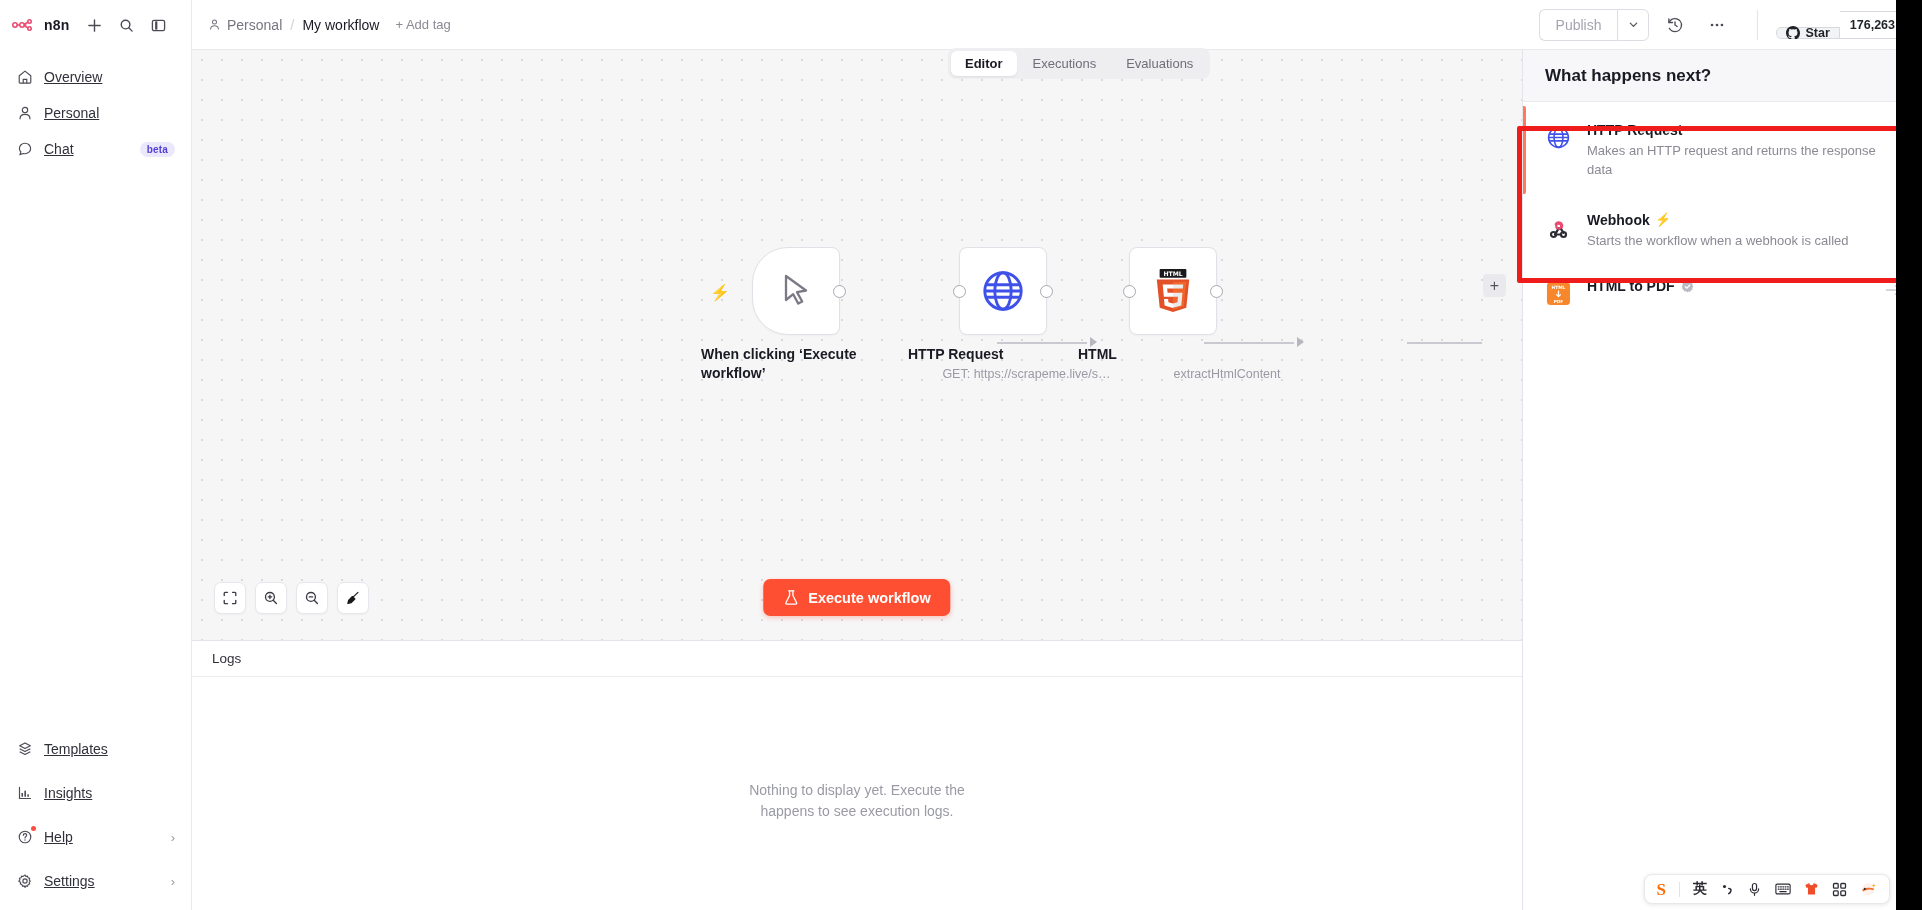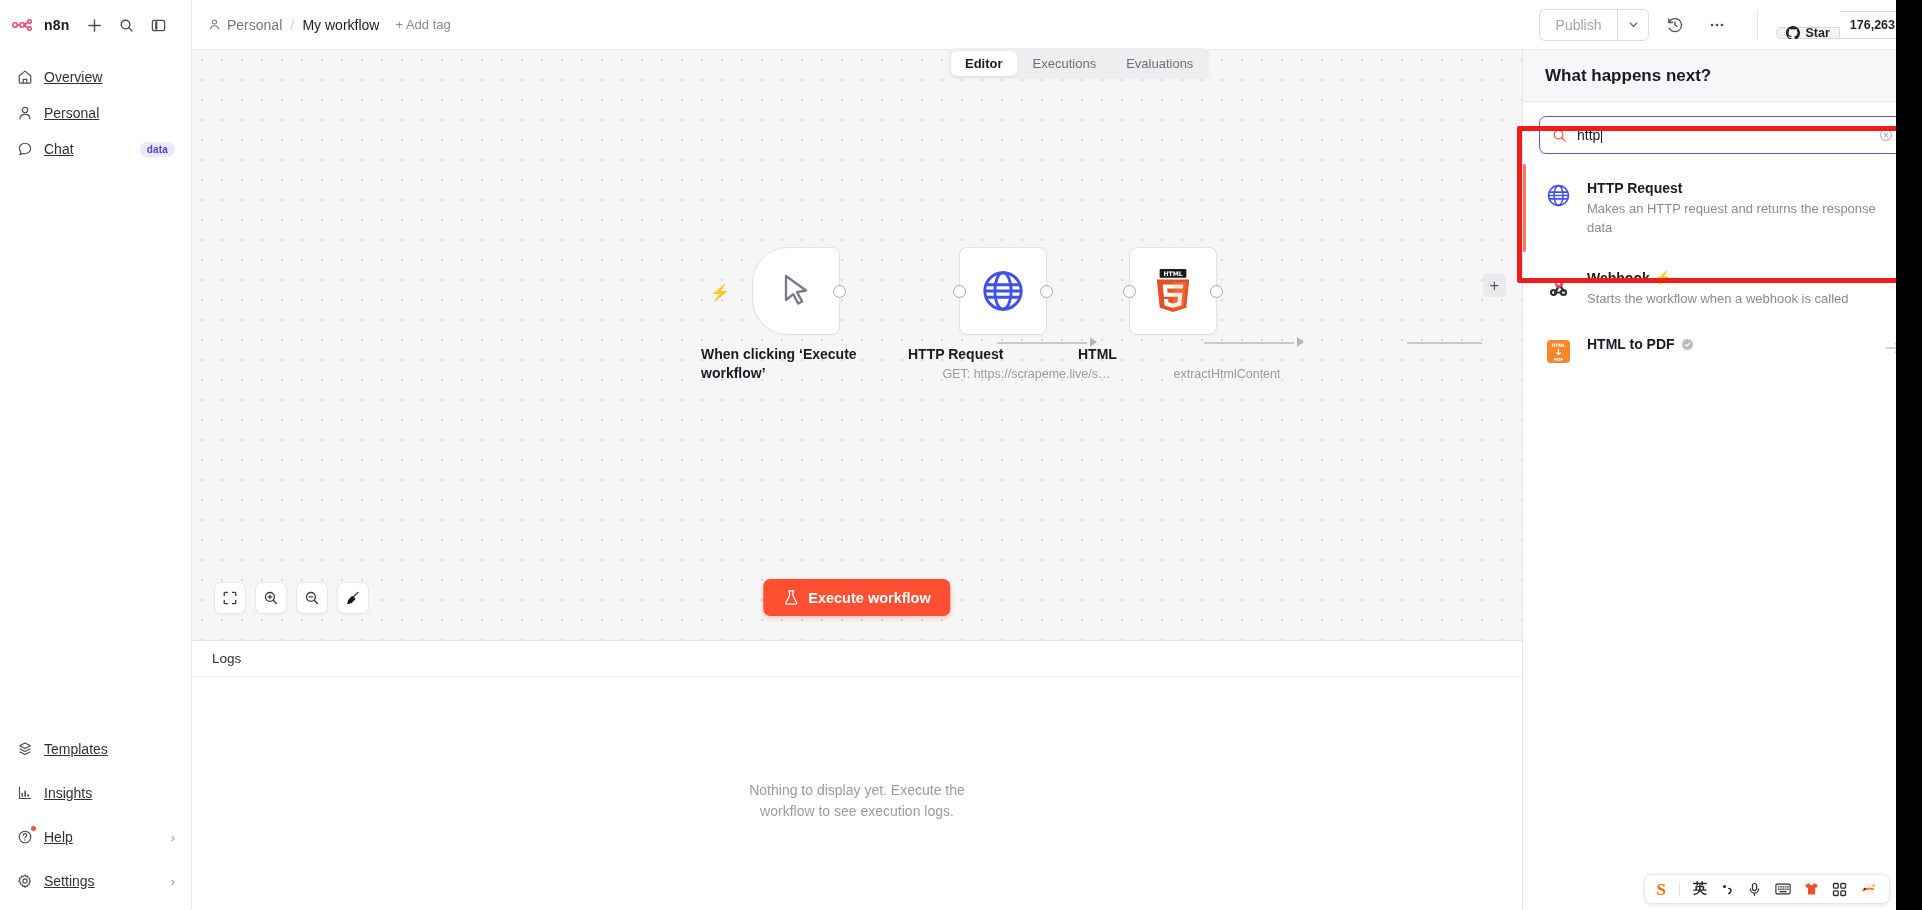--- a/index.html
+++ b/index.html
@@ -341,21 +341,21 @@
         </span>
         <span class="sb-label">Personal</span>
       </div>
       <div class="sb-item">
         <span class="ic">
           <svg width="16" height="16" viewBox="0 0 18 18">
               <path d="M15.3 8.4c0 3.3-2.8 5.9-6.3 5.9-.8 0-1.5-.1-2.2-.3l-3.6 1.3 1.2-3.1A5.6 5.6 0 012.7 8.4C2.7 5.1 5.5 2.5 9 2.5s6.3 2.6 6.3 5.9z" fill="none" stroke="#4b4b55" stroke-width="1.3" stroke-linejoin="round"></path>
             </svg>
         </span>
         <span class="sb-label">Chat</span>
-        <span class="badge-beta">data</span>
+        <span class="badge-beta">beta</span>
       </div>
     </div>
 
     <div class="sb-spacer"></div>
 
     <div class="sb-bottom">
       <div class="sb-item">
         <span class="ic">
           <svg width="16" height="16" viewBox="0 0 18 18">
               <path d="M9 2.2l6 3.1-6 3.1-6-3.1z" fill="none" stroke="#4b4b55" stroke-width="1.3" stroke-linejoin="round"></path>
@@ -549,47 +549,27 @@
       </svg>
       <span>Execute workflow</span>
     </div>
   </div>
 
   <div class="logs">
     <div class="logs-head">
       <span>Logs</span>
     </div>
     <div class="logs-empty">
-      <span>Nothing to display yet. Execute the workflow to see execution logs.</span>
+      <span>Nothing to display yet. Execute the happens to see execution logs.</span>
     </div>
   </div>
 
   <div class="np">
     <div class="np-head">What happens next?</div>
 
-    <div class="np-search-wrap">
-      <div class="np-search">
-        <span class="s-ic">
-          <svg width="15" height="15" viewBox="0 0 16 16">
-              <circle cx="7" cy="7" r="4.6" fill="none" stroke="#ff5a3c" stroke-width="1.4"></circle>
-              <path d="M10.4 10.4L14 14" stroke="#ff5a3c" stroke-width="1.4" stroke-linecap="round"></path>
-            </svg>
-        </span>
-        <span class="s-val">
-          <span>http</span>
-            <span class="caret-bar"></span>
-        </span>
-        <span class="np-clear">
-          <svg width="14" height="14" viewBox="0 0 16 16">
-              <circle cx="8" cy="8" r="6.2" fill="none" stroke="#b0b0ba" stroke-width="1.2"></circle>
-              <path d="M5.9 5.9l4.2 4.2M10.1 5.9l-4.2 4.2" stroke="#b0b0ba" stroke-width="1.2" stroke-linecap="round"></path>
-            </svg>
-        </span>
-      </div>
-    </div>
 
     <div class="np-list">
 
       <div class="np-item selected" style="padding-top:20px; padding-bottom:18px;">
         <span class="np-ic">
           <svg width="25" height="25" viewBox="0 0 48 48">
             <circle cx="24" cy="24" r="19" fill="none" stroke="#3f51e8" stroke-width="3"></circle>
             <ellipse cx="24" cy="24" rx="8.6" ry="19" fill="none" stroke="#3f51e8" stroke-width="3"></ellipse>
             <path d="M6 17.5h36M6 30.5h36M5 24h38" stroke="#3f51e8" stroke-width="3" fill="none"></path>
           </svg>

